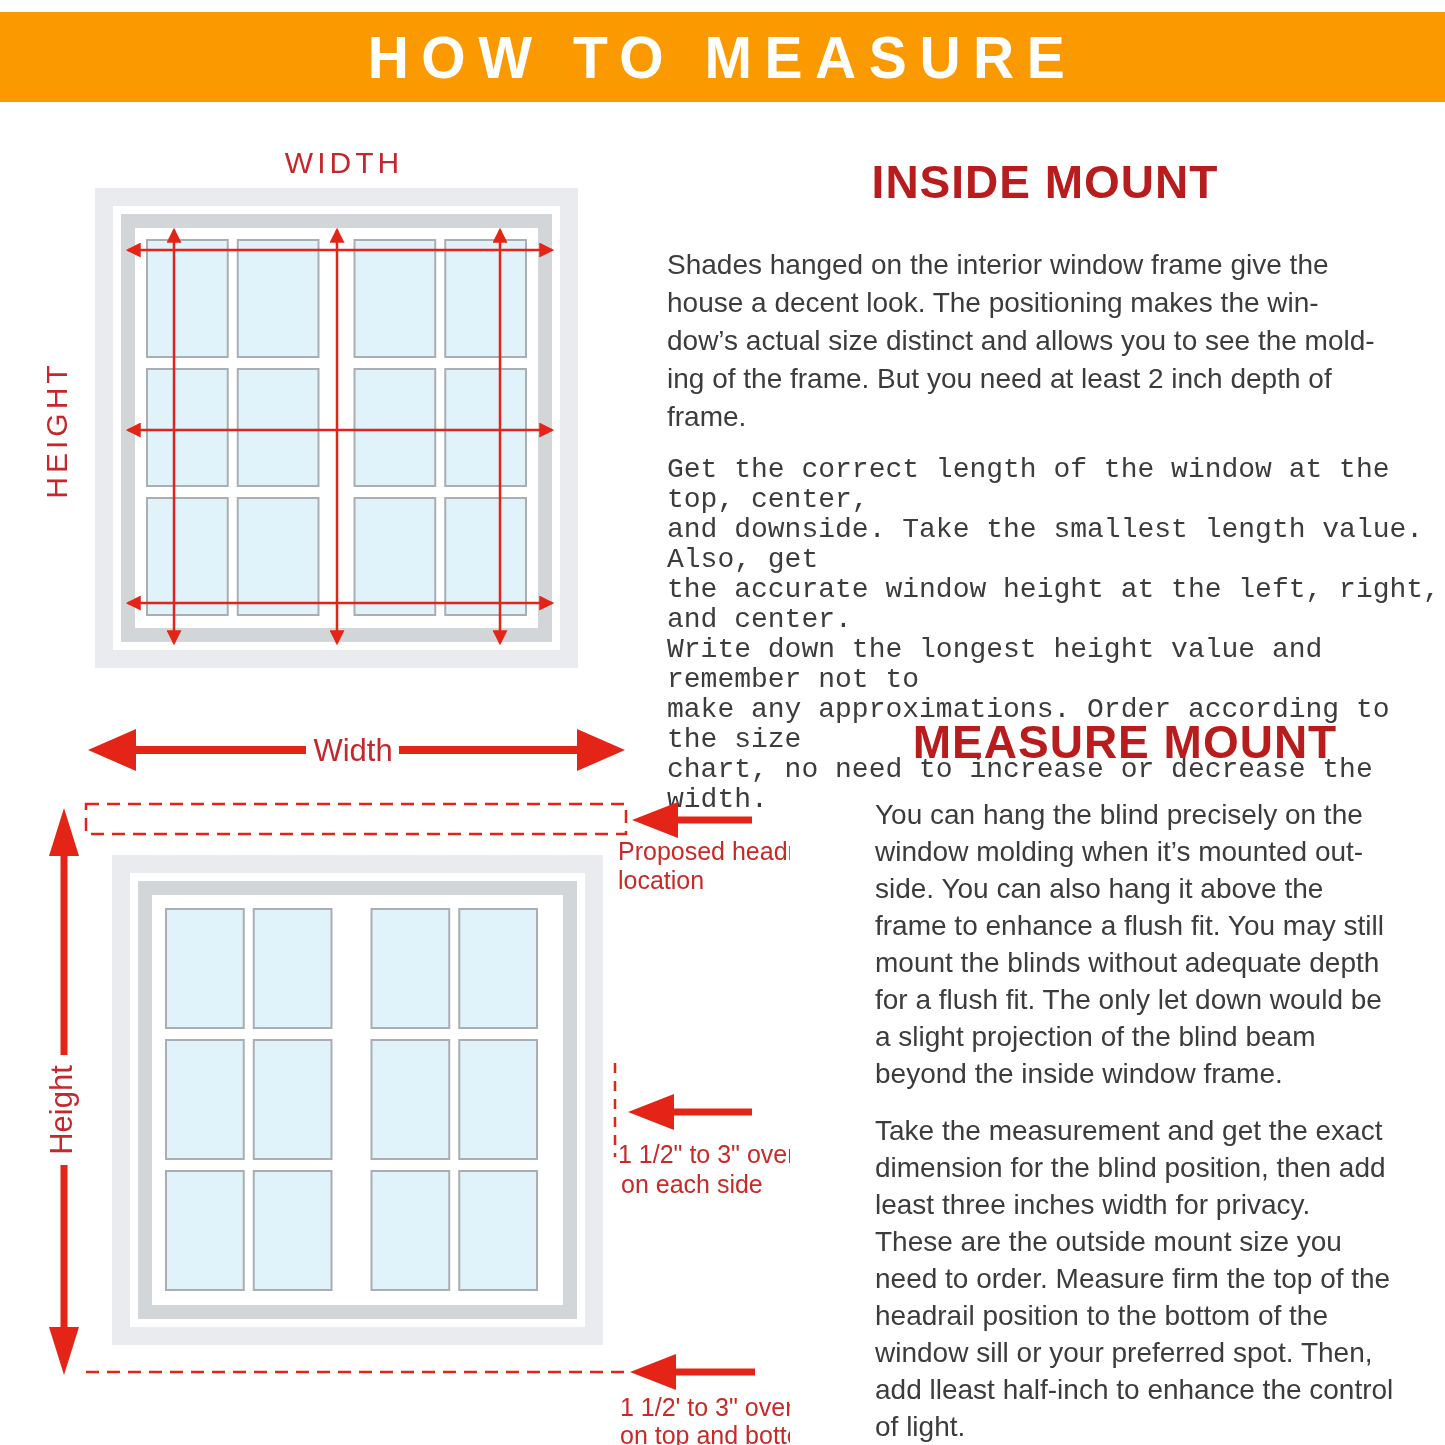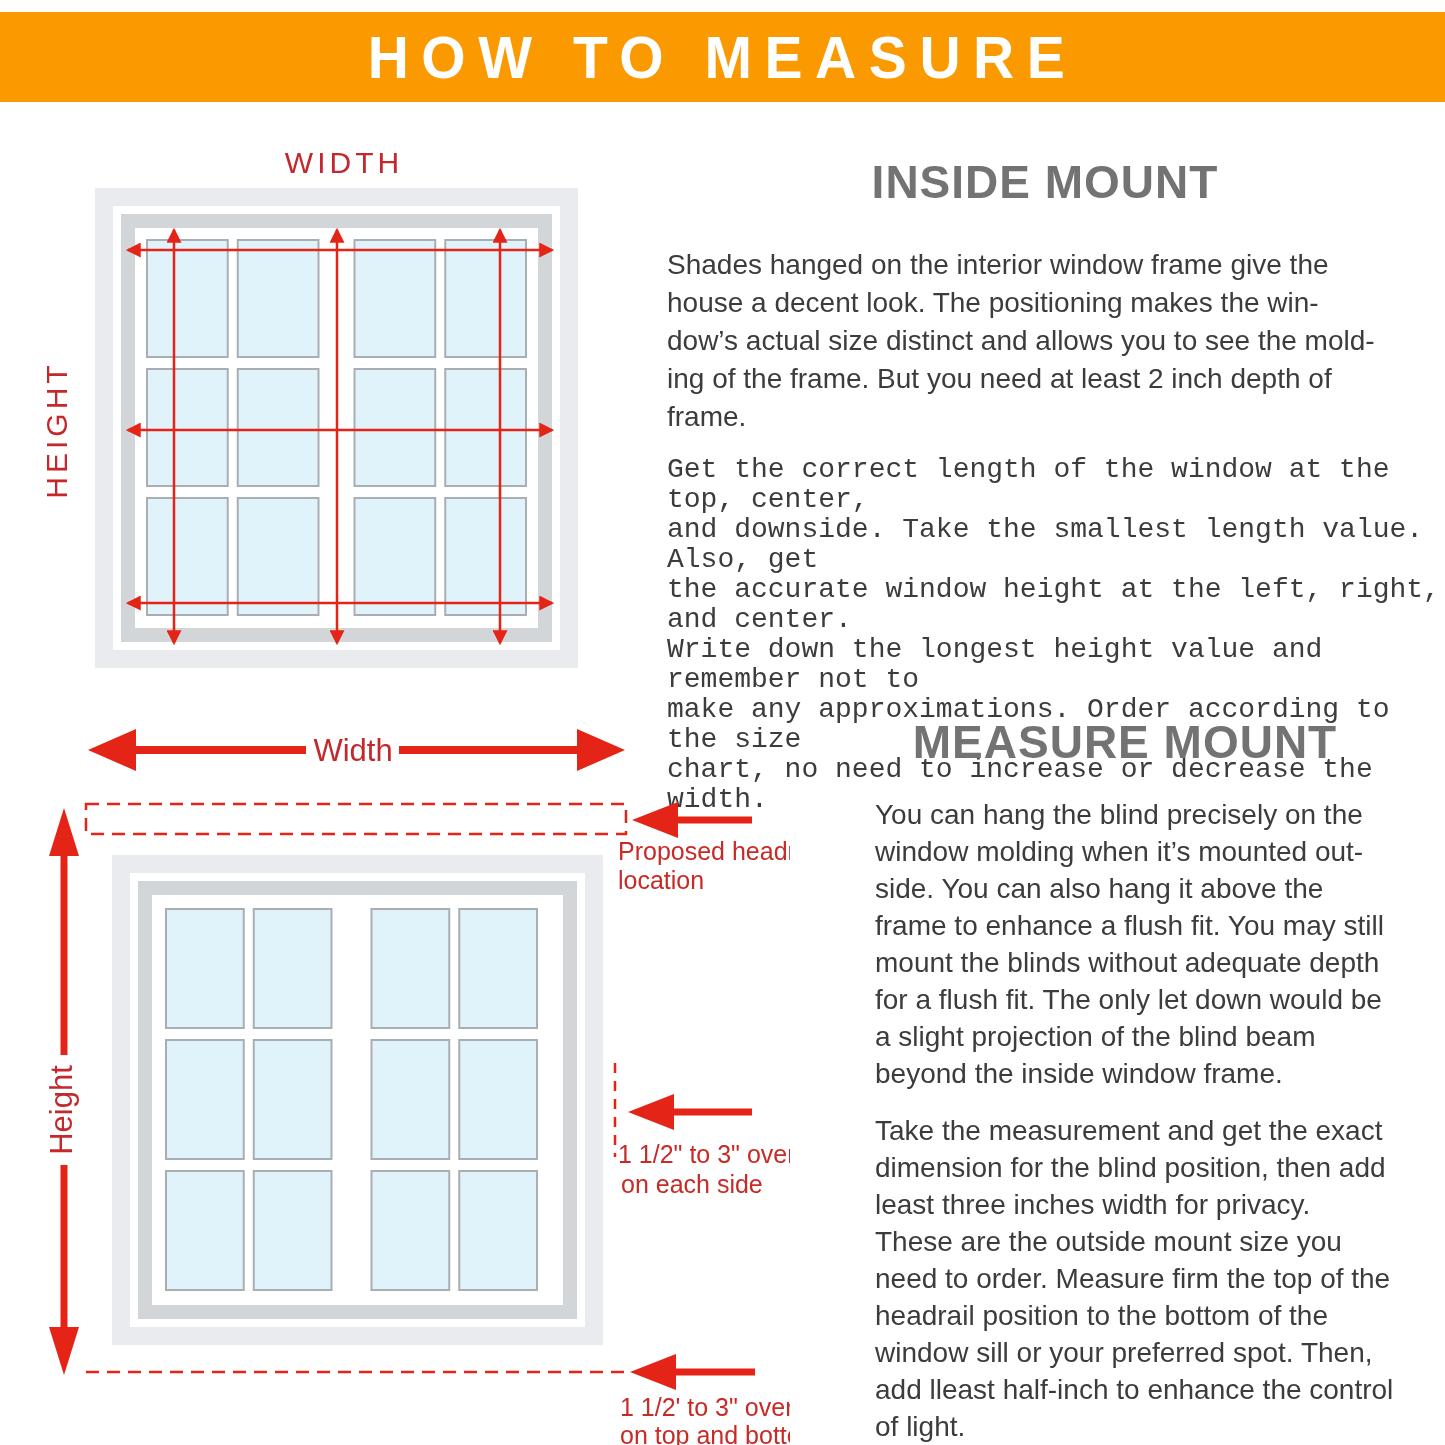--- a/index.html
+++ b/index.html
@@ -17,21 +17,21 @@
     color:#ffffff; font-size:57px; font-weight:700; letter-spacing:0.22em;
     white-space:nowrap; transform:scaleY(1.04);
   }
   
   .diagram { position:absolute; }
   #top-diagram    { left:0;  top:90px;  }
   #bottom-diagram { left:0;  top:710px; }
   
   .section-heading {
     position:absolute; text-align:center; font-weight:700;
-    color:#737373; font-size:46px; letter-spacing:1px; white-space:nowrap;
+    color:#b91c1c; font-size:46px; letter-spacing:1px; white-space:nowrap;
   }
   #inside-heading  { left:660px; top:155px; width:770px; }
   #outside-heading { left:845px; top:715px; width:560px; }
   .body-text {
     position:absolute; color:#3c3c3c; white-space:pre-line;
   }
   #inside-p1 { left:667px; top:246px; width:775px; font-size:28px; line-height:38px; }
   #inside-p2 { left:667px; top:455px; width:775px; font-size:28px; line-height:30px;font-family:Liberation Mono, monospace; }
   #outside-p1 { left:875px; top:796px;  width:570px; font-size:28px; line-height:37px; }
   #outside-p2 { left:875px; top:1112px; width:570px; font-size:28px; line-height:37px; }

